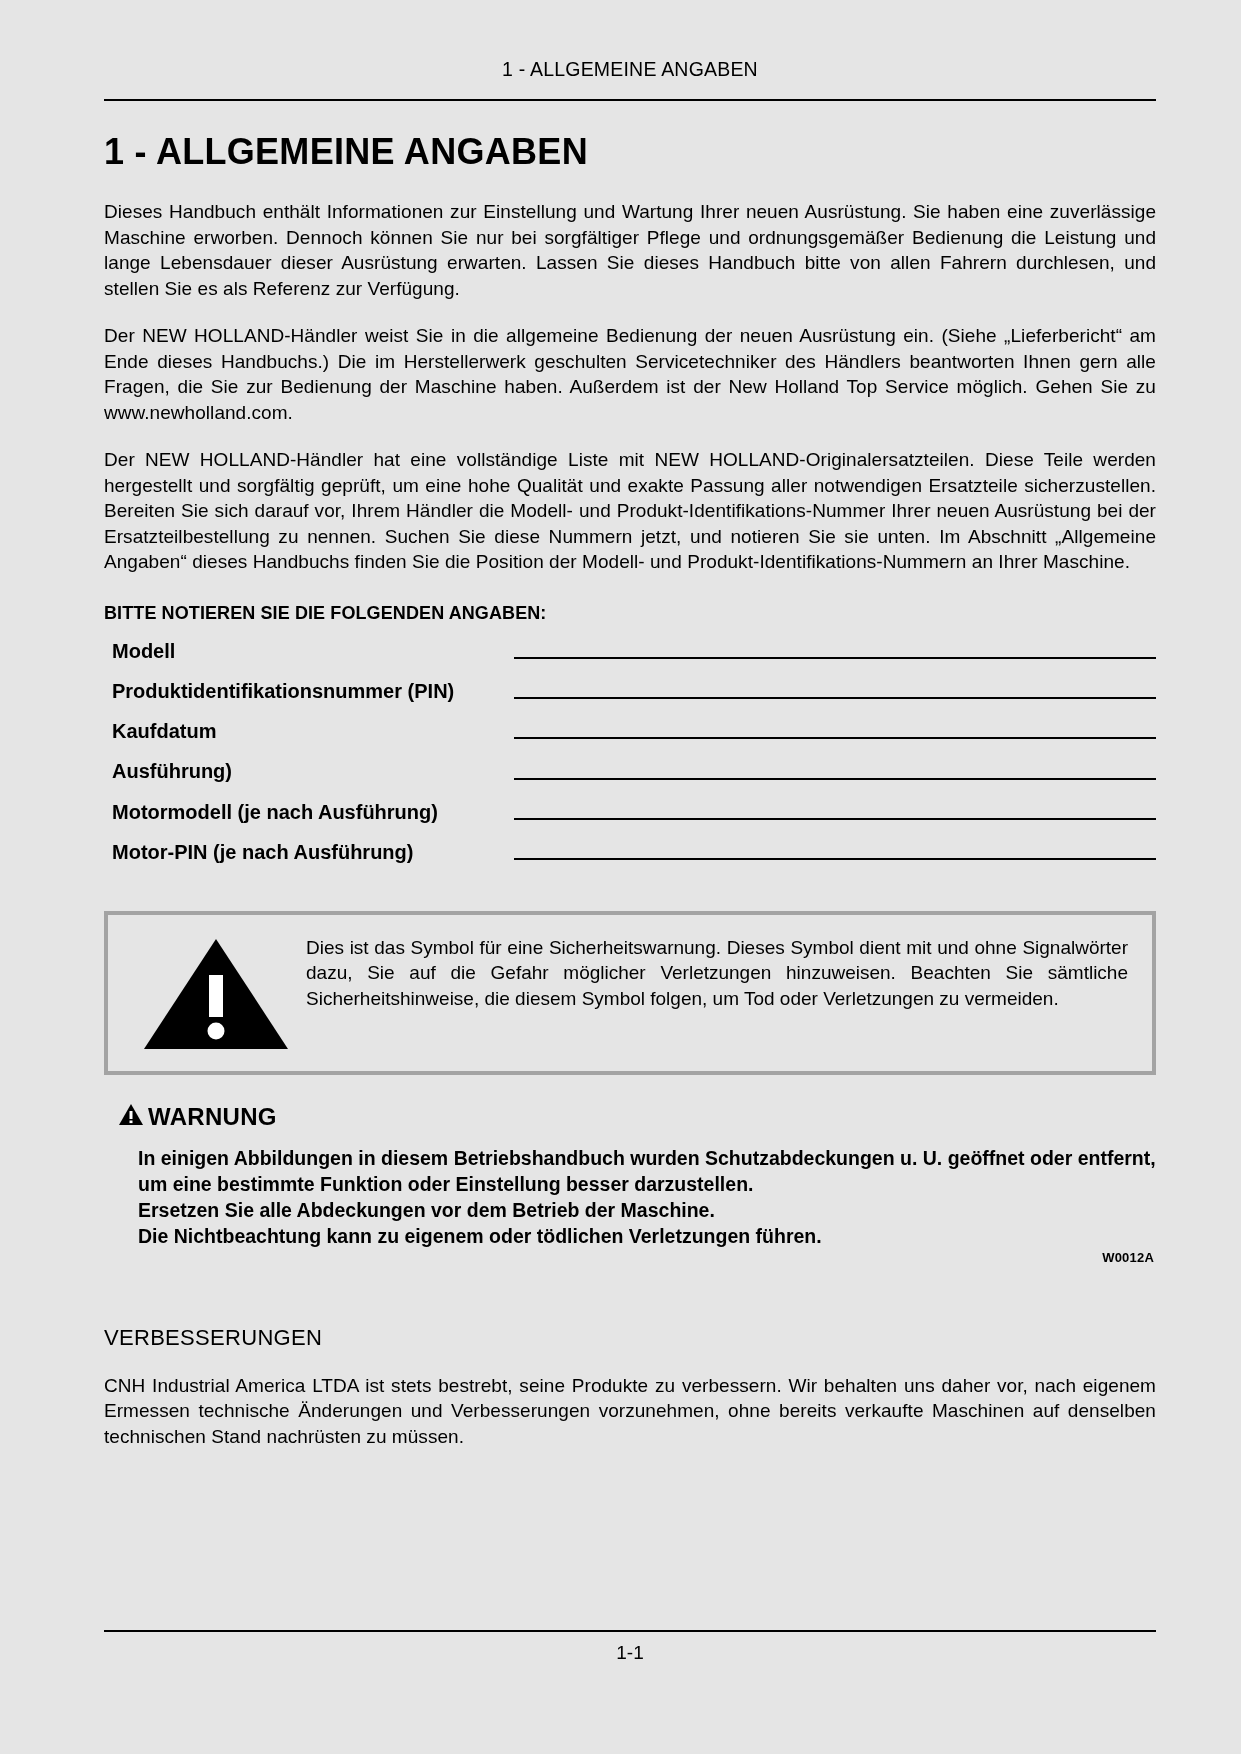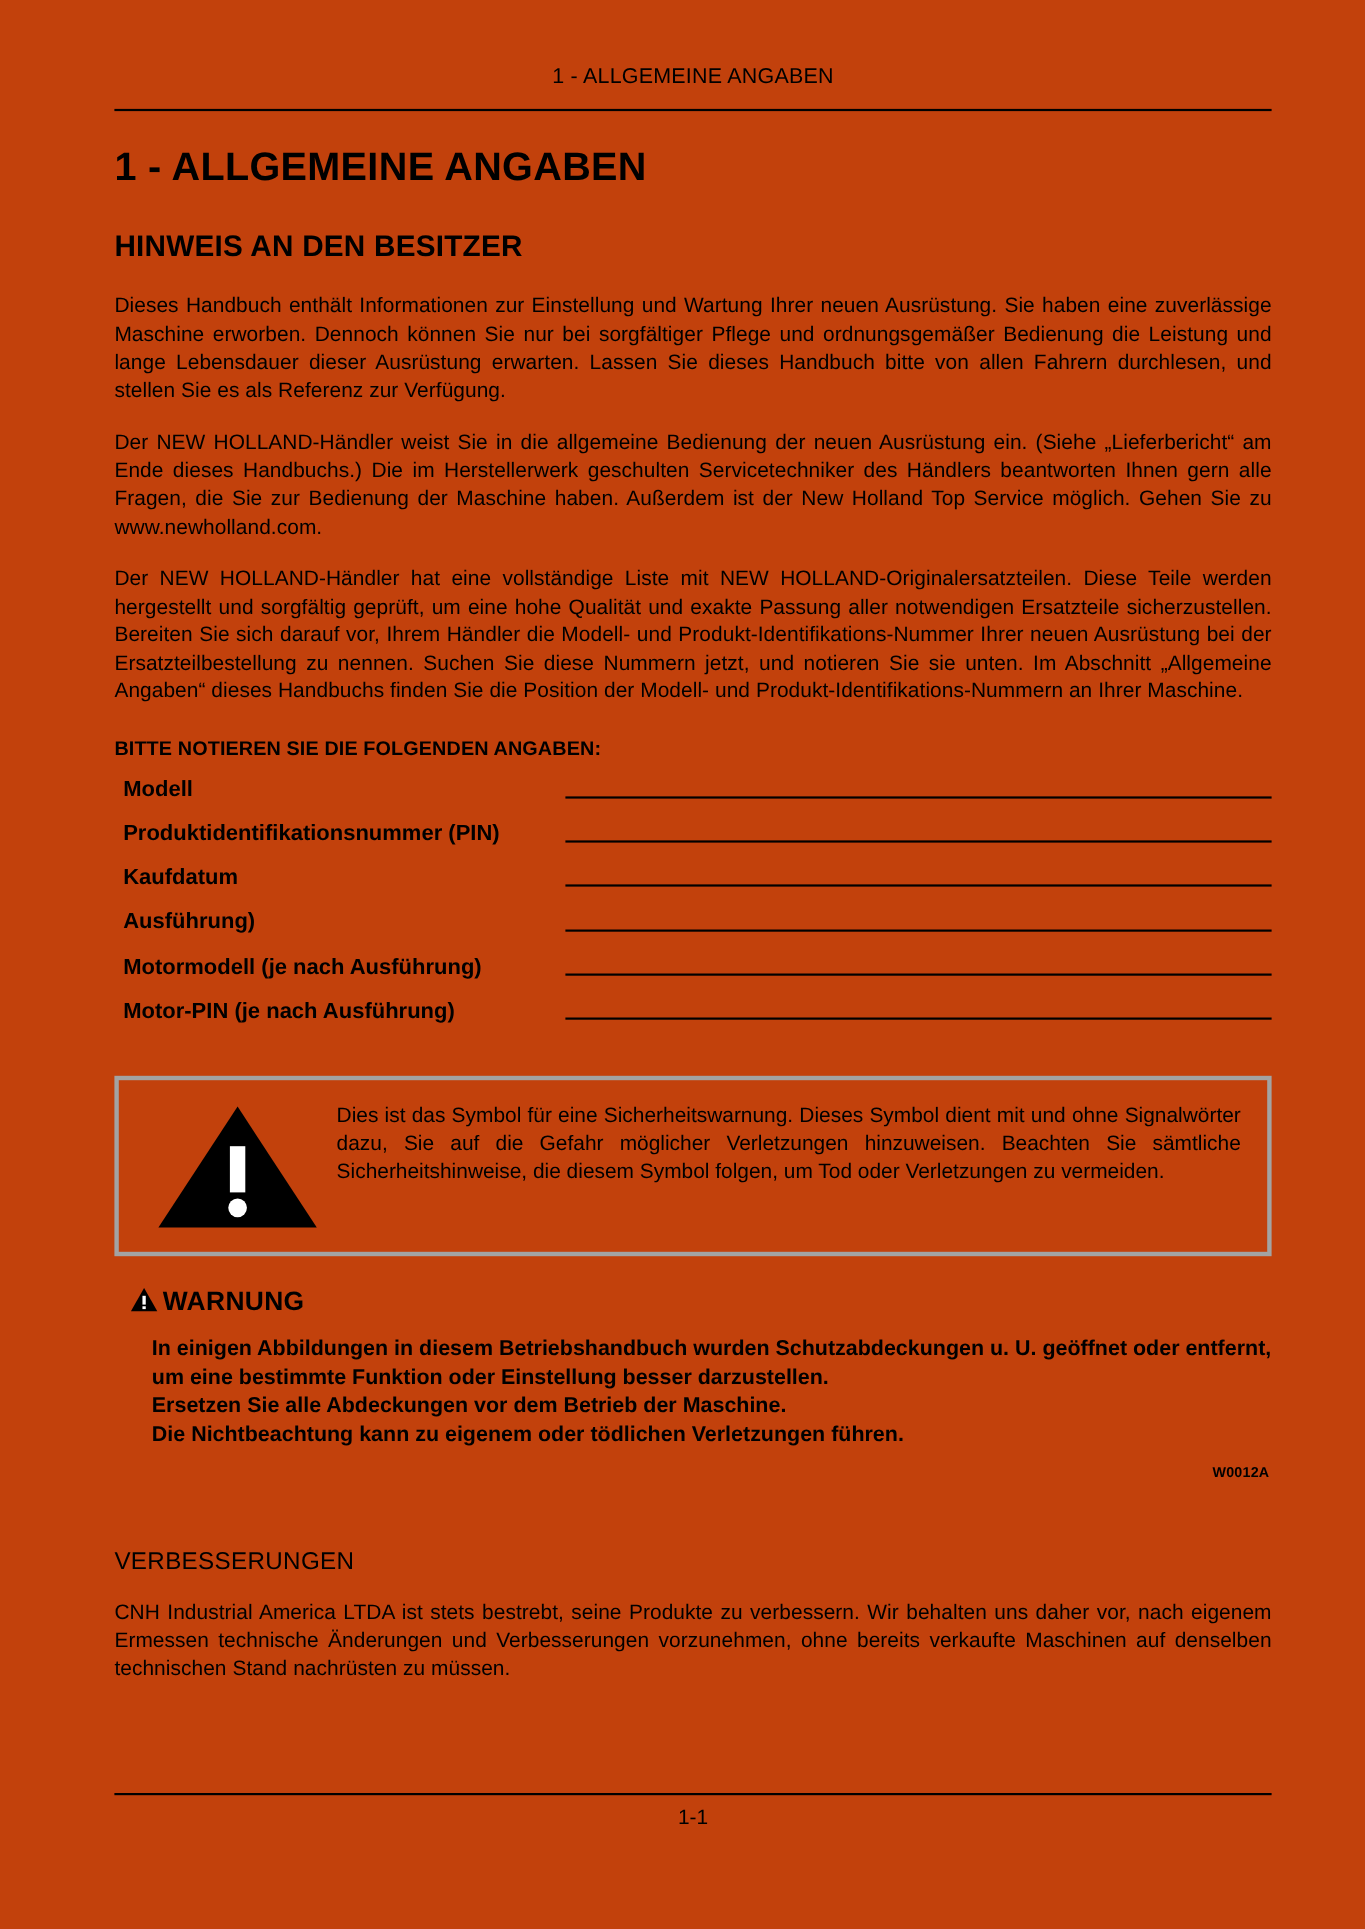--- a/index.html
+++ b/index.html
@@ -11,21 +11,21 @@
     font-family: "Liberation Sans", sans-serif;
     color: #000000;
   }
   .page {
     width: 1241px;
     height: 1754px;
     position: relative;
     box-sizing: border-box;
     padding: 0;
     margin: 0 auto;
-    background: #c2410c;
+    background: #e5e5e5;
     overflow: hidden;
   }
   .content {
     position: absolute;
     left: 104px;
     top: 0;
     width: 1052px;
   }
 
   
@@ -158,21 +158,21 @@
     font-weight: bold;
     line-height: 26px;
   }
   .warning-lines .wline {
     display: block;
   }
   .warning-code {
     text-align: right;
     font-size: 13px;
     font-weight: bold;
-    margin-top: 14px;
+    margin-top: 1px;
     padding-right: 2px;
     letter-spacing: 0.2px;
   }
 
   
   .footer-rule {
     position: absolute;
     left: 104px;
     top: 1630px;
     width: 1052px;
@@ -191,21 +191,20 @@
 <body>
 
 <div class="page">
   <div class="content">
 
     <div class="page-header">1 - ALLGEMEINE ANGABEN</div>
     <div class="header-rule"></div>
 
     <h1 class="chapter-title">1 - ALLGEMEINE ANGABEN</h1>
 
-    <h2 class="section-title">HINWEIS AN DEN BESITZER</h2>
 
     <p class="body-text first">Dieses Handbuch enthält Informationen zur Einstellung und Wartung Ihrer neuen Ausrüstung. Sie haben eine zuverlässige Maschine erworben. Dennoch können Sie nur bei sorgfältiger Pflege und ordnungsgemäßer Bedienung die Leistung und lange Lebensdauer dieser Ausrüstung erwarten. Lassen Sie dieses Handbuch bitte von allen Fahrern durchlesen, und stellen Sie es als Referenz zur Verfügung.</p>
     <p class="body-text">Der NEW HOLLAND-Händler weist Sie in die allgemeine Bedienung der neuen Ausrüstung ein. (Siehe „Lieferbericht“ am Ende dieses Handbuchs.) Die im Herstellerwerk geschulten Servicetechniker des Händlers beantworten Ihnen gern alle Fragen, die Sie zur Bedienung der Maschine haben. Außerdem ist der New Holland Top Service möglich. Gehen Sie zu www.newholland.com.</p>
     <p class="body-text">Der NEW HOLLAND-Händler hat eine vollständige Liste mit NEW HOLLAND-Originalersatzteilen. Diese Teile werden hergestellt und sorgfältig geprüft, um eine hohe Qualität und exakte Passung aller notwendigen Ersatzteile sicherzustellen. Bereiten Sie sich darauf vor, Ihrem Händler die Modell- und Produkt-Identifikations-Nummer Ihrer neuen Ausrüstung bei der Ersatzteilbestellung zu nennen. Suchen Sie diese Nummern jetzt, und notieren Sie sie unten. Im Abschnitt „Allgemeine Angaben“ dieses Handbuchs finden Sie die Position der Modell- und Produkt-Identifikations-Nummern an Ihrer Maschine.</p>
 
     <div class="note-label">BITTE NOTIEREN SIE DIE FOLGENDEN ANGABEN:</div>
 
     <div class="record-list">
 
       <div class="record-row">

